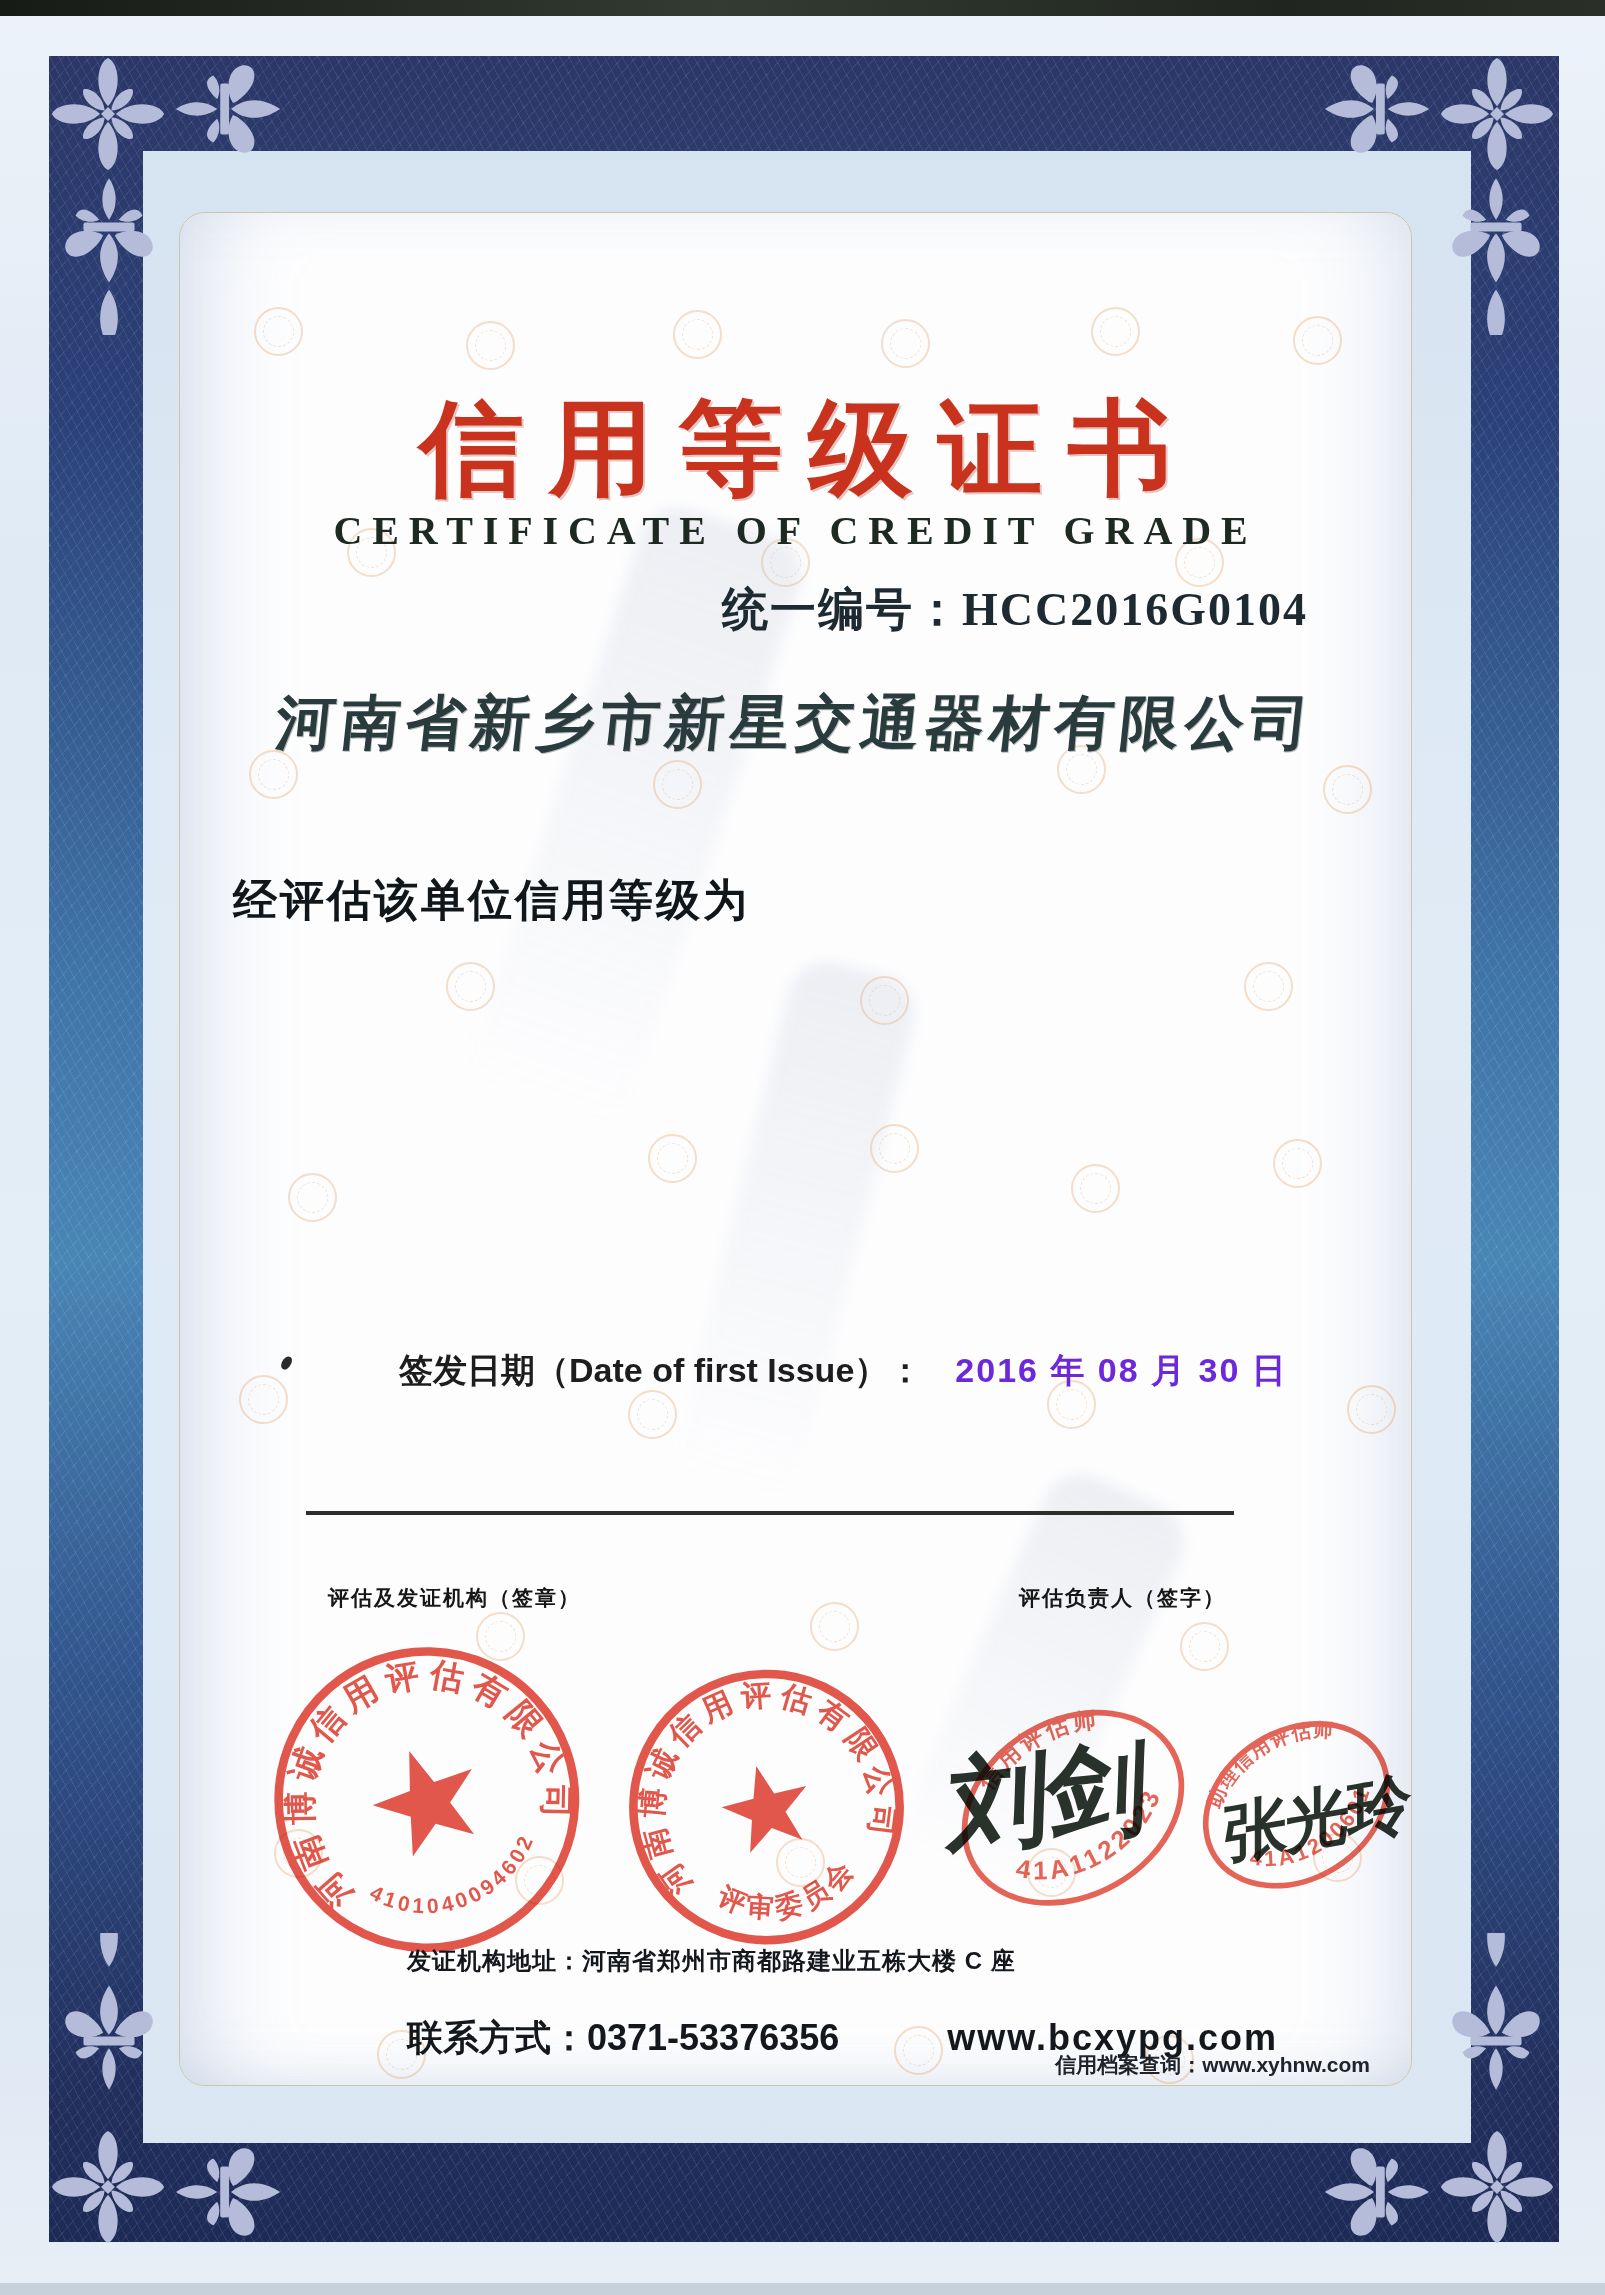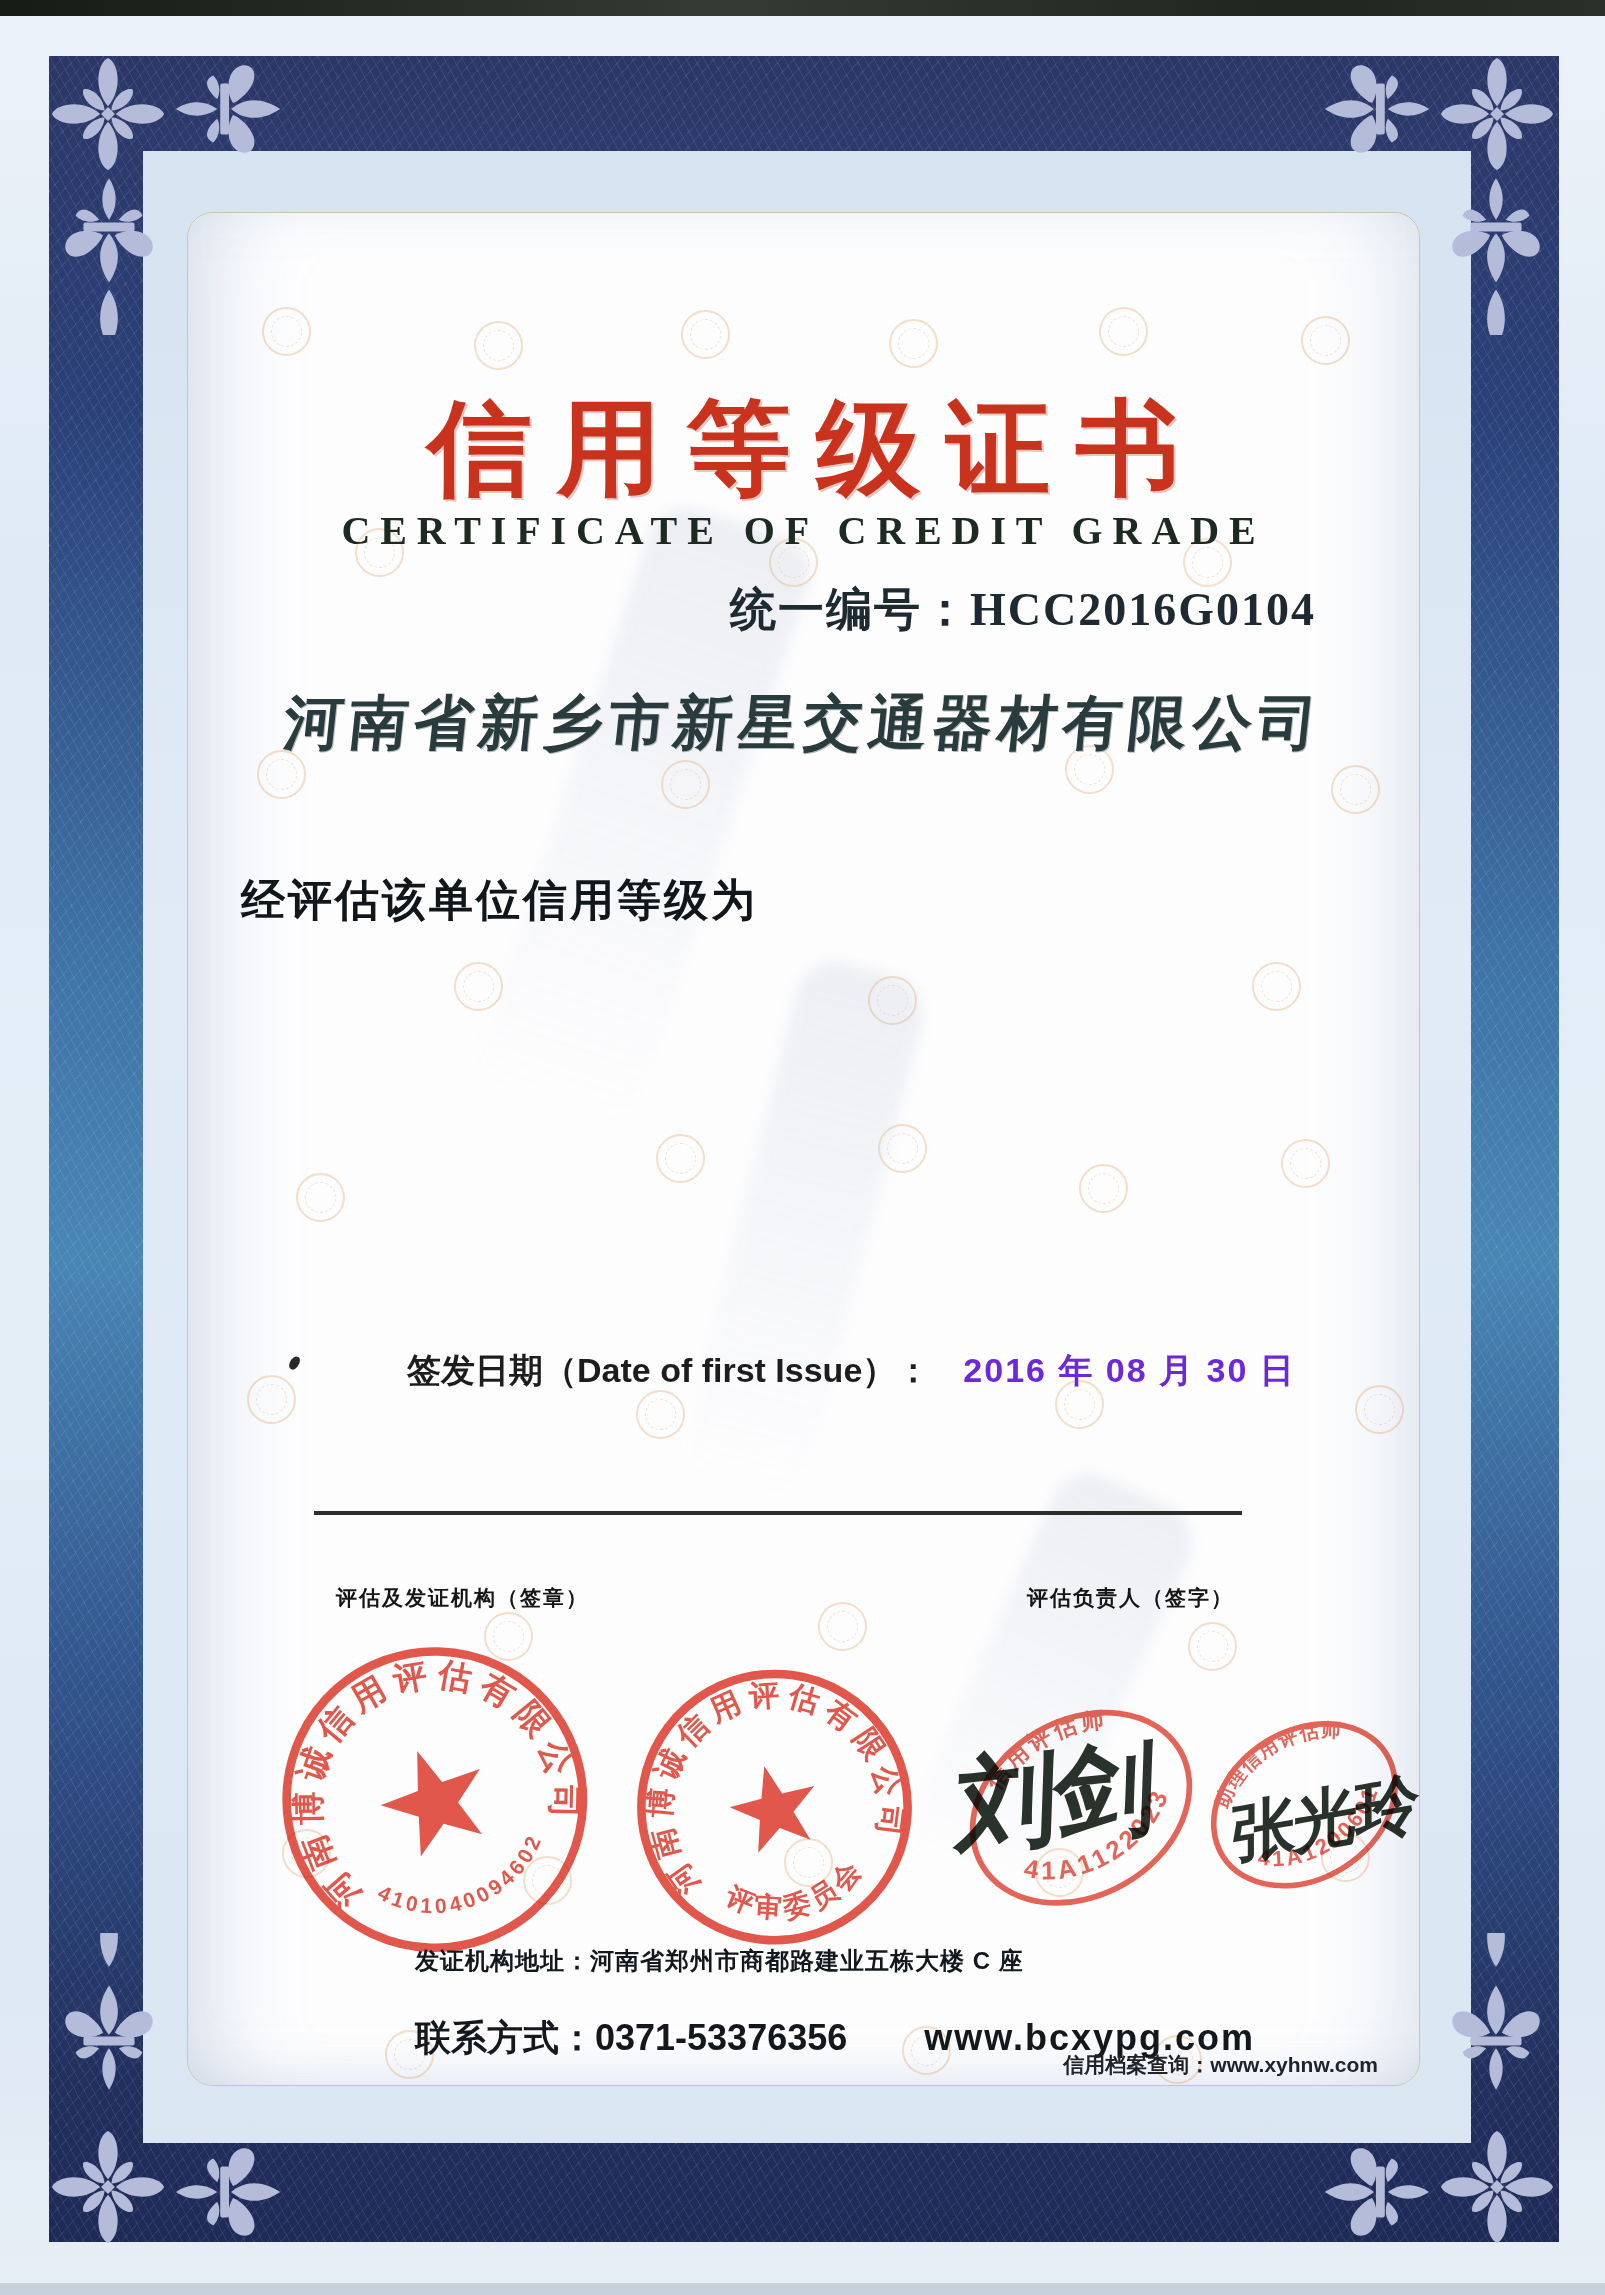--- a/index.html
+++ b/index.html
@@ -16,21 +16,21 @@
   .band{position:absolute;left:49px;top:56px;right:47px;bottom:53px;
     background:
       repeating-linear-gradient(62deg, rgba(255,255,255,0.00) 0 6.9px, rgba(255,255,255,0.08) 6.9px 7.9px),
       repeating-linear-gradient(-48deg, rgba(255,255,255,0.00) 0 8.9px, rgba(255,255,255,0.07) 8.9px 9.9px),
       linear-gradient(180deg,#2c3768 0%,#2a4077 16%,#3f74a8 42%,#4886b6 55%,#32558e 74%,#22305f 92%,#1e2a56 100%);
   }
   .band-hole{position:absolute;left:94px;top:95px;right:88px;bottom:99px;
     background:linear-gradient(180deg,#d6e3f0 0%,#e0ebf6 40%,#dae7f3 100%);}
 
   
-  .panel{position:absolute;left:187px;top:212px;width:1231px;height:1872px;
+  .panel{position:absolute;left:179px;top:212px;width:1231px;height:1872px;
     background:#fdfdfe;border:1px solid #c9c6ad;border-radius:25.6px;
     box-shadow:inset 69px 0 89px -49px rgba(148,172,204,.38), inset -69px 0 89px -49px rgba(148,172,204,.30),
                inset 0 -39px 69px -49px rgba(148,172,204,.25);}
 
   .ornament{position:absolute;color:#b4bcd9;}
   .wm{position:absolute;width:45px;height:45px;border-radius:50%;
       border:2px solid rgba(223,146,74,.40);opacity:.75;}
   .wm::after{content:"";position:absolute;inset:6.9px;border-radius:50%;
       border:1.5px dashed rgba(223,146,74,.35);transform:rotate(20deg);}
   .ghost{position:absolute;background:linear-gradient(rgba(178,188,204,.22),rgba(178,188,204,0));
@@ -55,21 +55,21 @@
     font-family:"DejaVu Sans", sans-serif;font-weight:bold;font-size:120px;color:#e2391f;
     letter-spacing:41px;padding-right:19.7px;box-sizing:border-box;
     text-shadow:-13.8px -11.8px 0 rgba(238,148,128,.6);}
   .date-row{position:absolute;left:219px;font-weight:bold;font-size:34px;color:#1d1d1d;white-space:nowrap;}
   .date-row .val{color:#6d28d9;margin-left:33px;letter-spacing:2px;}
   .rule{position:absolute;left:126px;top:1298px;width:928px;height:3.9px;background:#2d2d2b;}
   .sig-label{position:absolute;top:1371px;font-weight:bold;font-size:21px;color:#161616;letter-spacing:2px;}
   .footer-address{position:absolute;left:227px;top:1732px;font-weight:bold;font-size:24px;color:#14181c;letter-spacing:1px;}
   .footer-row{position:absolute;left:227px;top:1801px;width:975px;display:flex;align-items:baseline;
     font-weight:bold;font-size:36px;color:#14181c;}
-  .footer-website{margin-left:77px;letter-spacing:2px;}
+  .footer-website{margin-left:108px;letter-spacing:2px;}
   .footer-archive{position:absolute;right:41px;top:1838px;font-weight:bold;font-size:21px;color:#20242a;}
 
   
   .stamp{position:absolute;mix-blend-mode:multiply;opacity:.92;}
   .stamp svg text{font-family:"Liberation Sans", sans-serif;font-weight:bold;}
   .signature{position:absolute;color:#29322b;font-weight:bold;white-space:nowrap;
     font-family:"Liberation Serif", serif;mix-blend-mode:multiply;}
   .sig-1{left:768px;top:1517px;font-size:102px;letter-spacing:-3.9px;transform:rotate(-6deg) skewX(-8deg);}
   .sig-2{left:1042px;top:1562px;font-size:65px;letter-spacing:-2px;transform:rotate(-10deg) skewX(-10deg);}
 </style>

